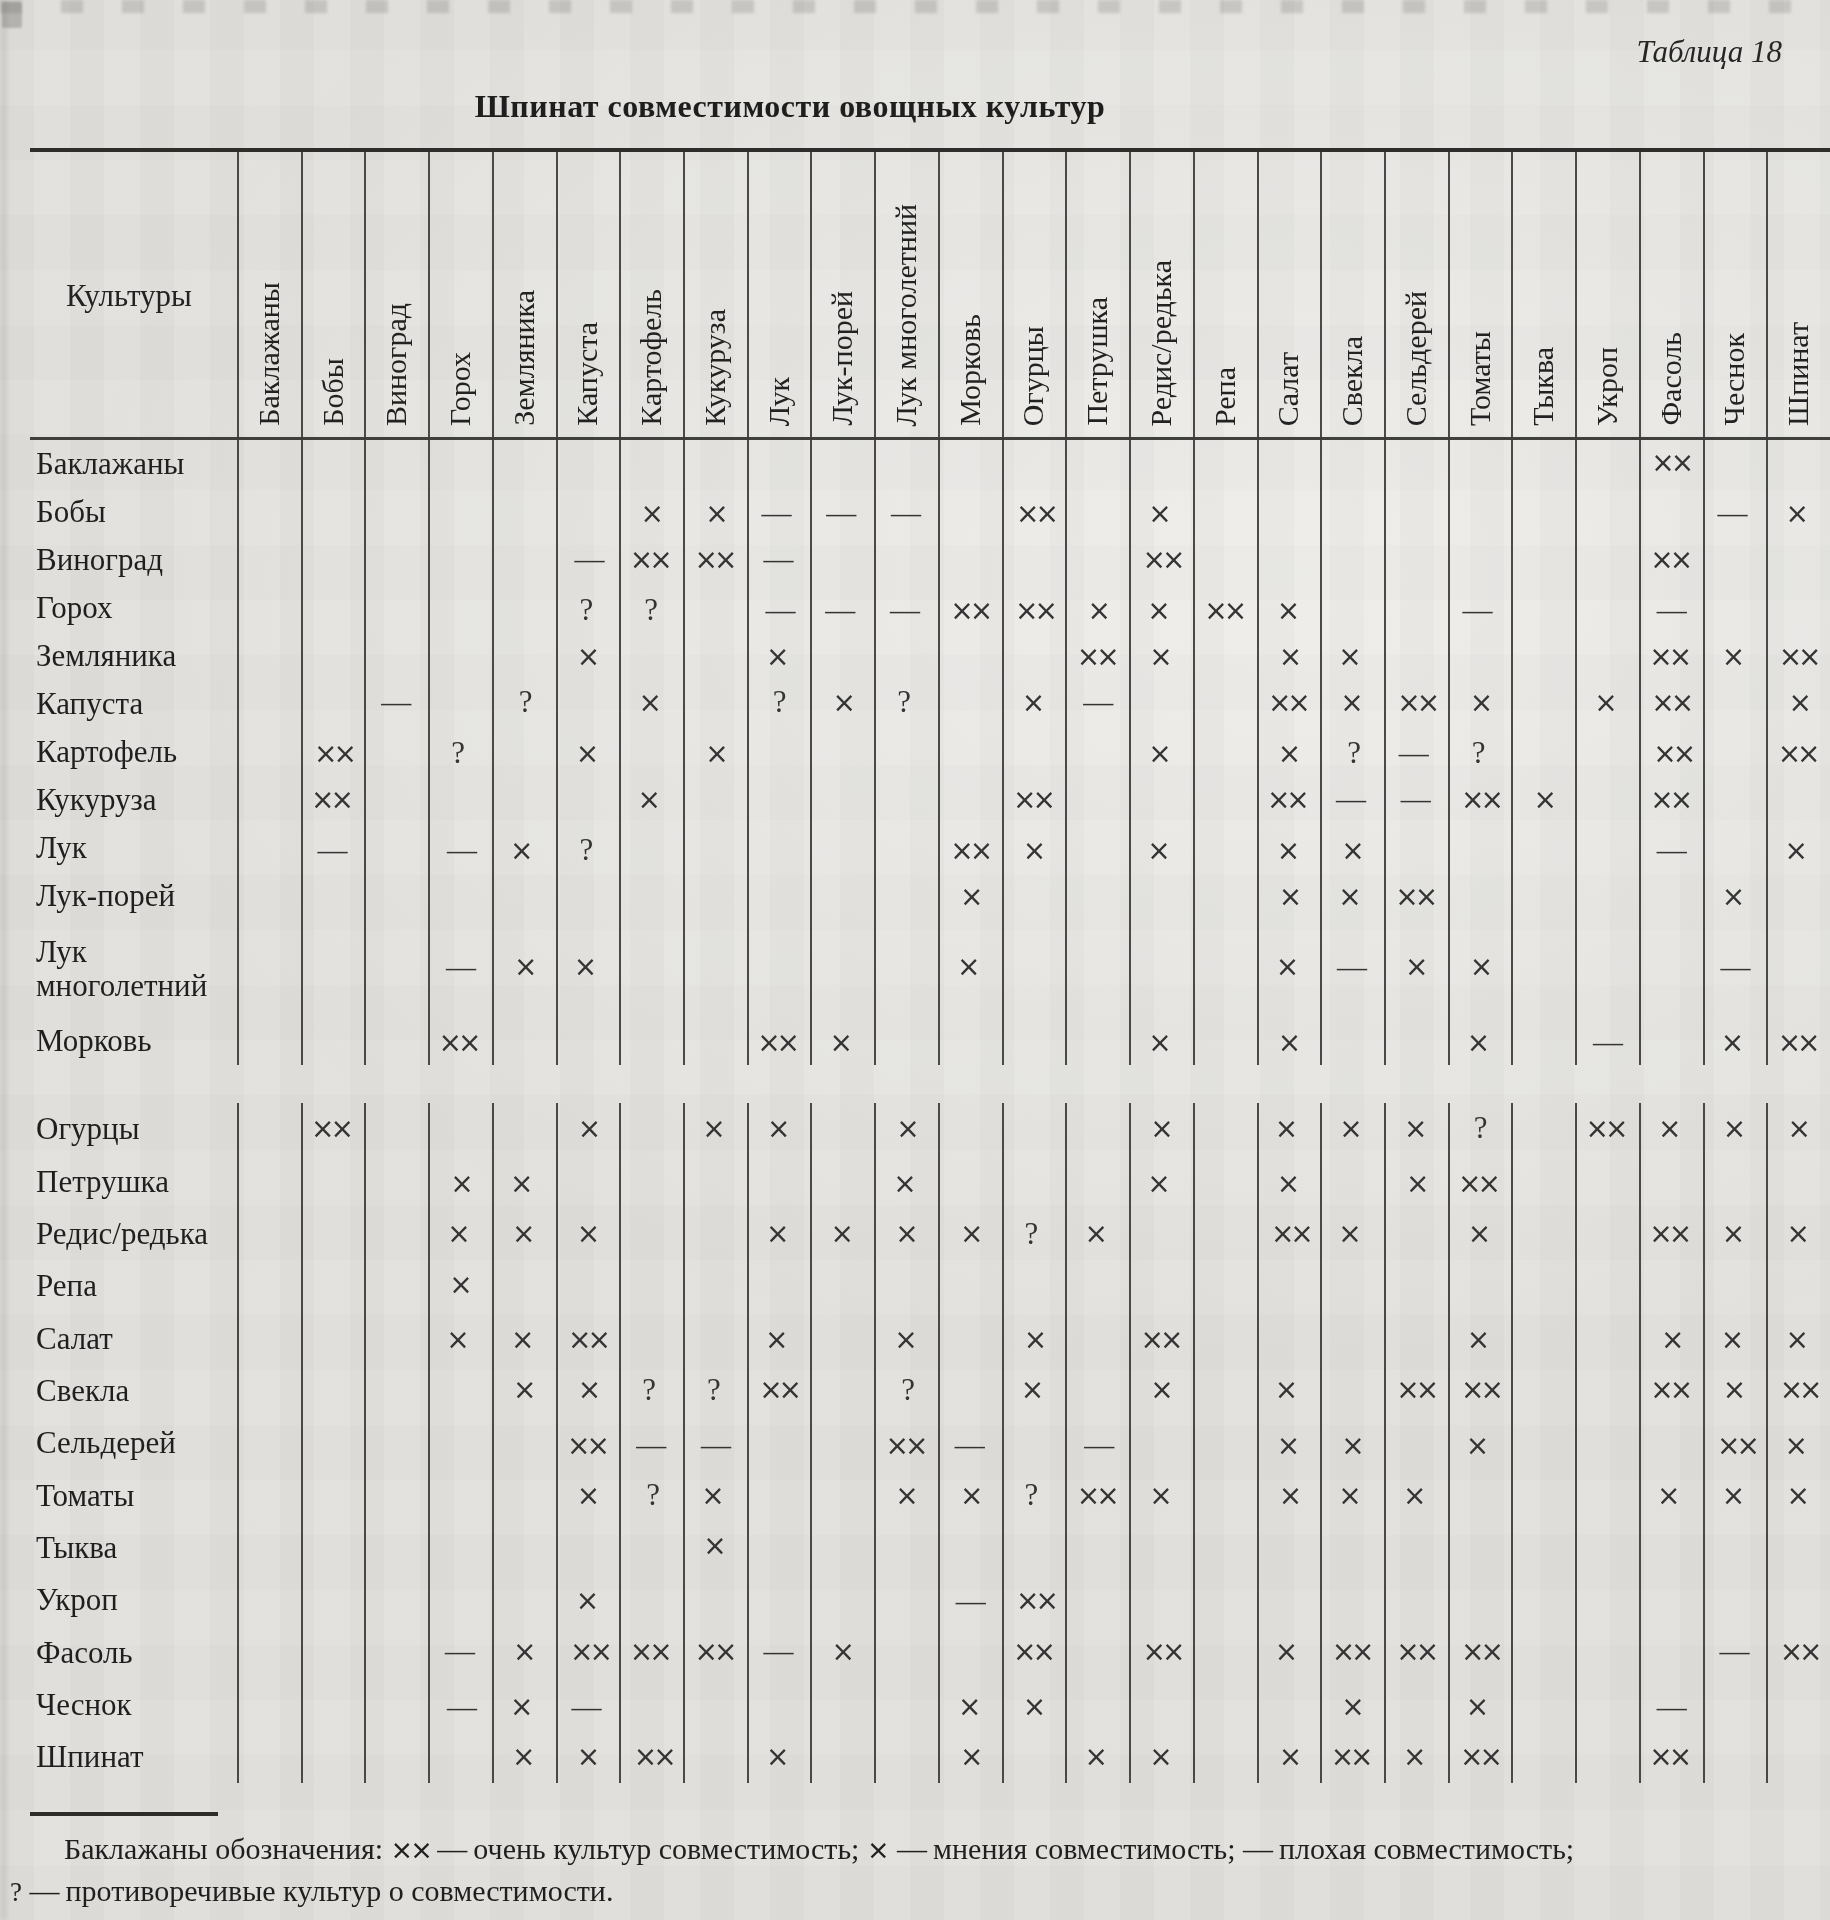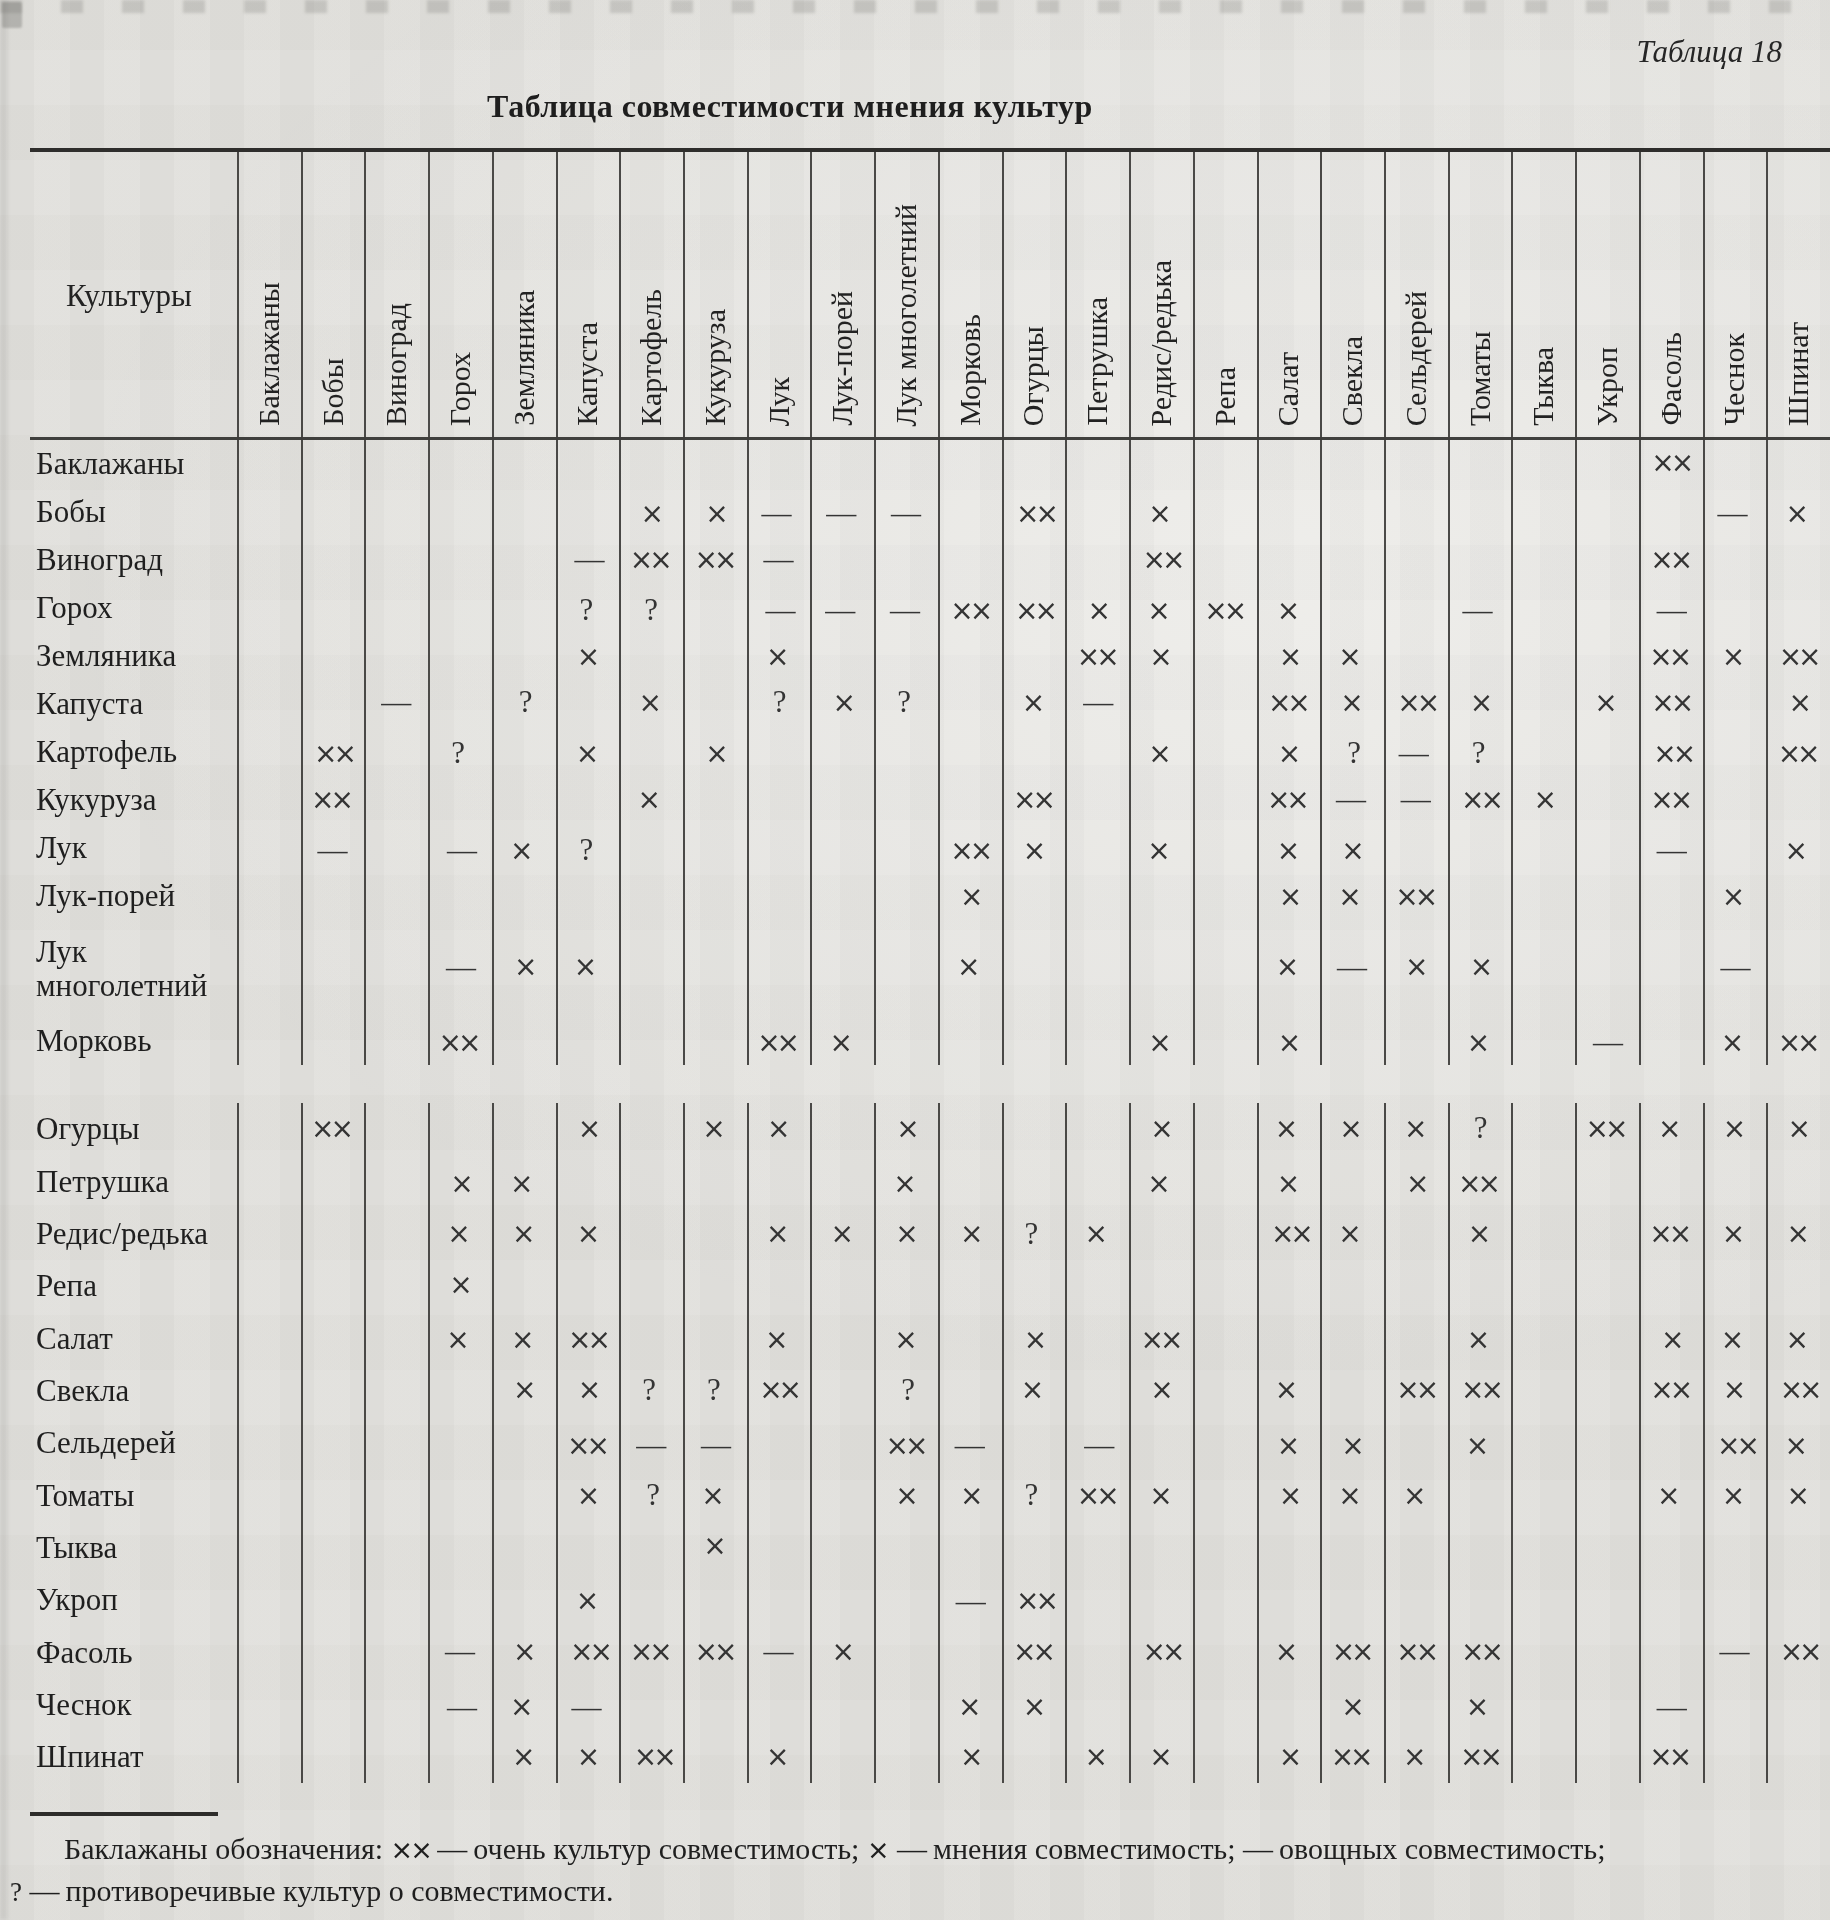--- a/index.html
+++ b/index.html
@@ -45,21 +45,21 @@
 </style>
 </head>
 <body>
 
 <div class="paper"></div>
 <div class="top-bleed"></div>
 <div class="edge-streak"></div>
 <div class="artifact" style="left:2px;top:2px;width:20px;height:26px;"></div>
 
 <div class="caption">Таблица 18</div>
-<div class="title">Таблица совместимости мнения культур</div>
+<div class="title">Шпинат совместимости овощных культур</div>
 
 <div id="table-root">
     <div class="rule" style="left:30px;top:148px;width:1800px;height:4px;"></div>
     <div class="rule" style="left:30px;top:437px;width:1800px;height:3px;opacity:.9;"></div>
     <div class="vline" style="left:237px;top:152px;height:913px;"></div>
     <div class="vline" style="left:237px;top:1103px;height:680.0299999999993px;"></div>
     <div class="vline" style="left:300.72px;top:152px;height:913px;"></div>
     <div class="vline" style="left:300.72px;top:1103px;height:680.0299999999993px;"></div>
     <div class="vline" style="left:364.44px;top:152px;height:913px;"></div>
     <div class="vline" style="left:364.44px;top:1103px;height:680.0299999999993px;"></div>
@@ -907,18 +907,18 @@
     <div class="cell" style="left:1638.84px;top:1730.7199999999993px;width:63.72px;height:52.31px;transform:translate(-2px,0px);">
       <span class="sym dbl">××</span>
     </div>
   </div>
 
 <div class="rule" style="left:30px;top:1812px;width:188px;height:4px;"></div>
 <div class="legend" style="left:64px;top:1832px;width:1760px;">
   <span>Баклажаны обозначения:</span>
   <span class="sy" style="letter-spacing:-3px;">××</span><span> — очень культур совместимость;</span>
   <span class="sy">×</span><span> — мнения совместимость;</span>
-  <span>— овощных совместимость;</span>
+  <span>— плохая совместимость;</span>
 </div>
 <div class="legend" style="left:10px;top:1874px;width:1500px;">
   <span class="sy" style="font-family:'Liberation Serif',serif;">?</span>
   <span>— противоречивые культур о совместимости.</span>
 </div>
 
 </body></html>

